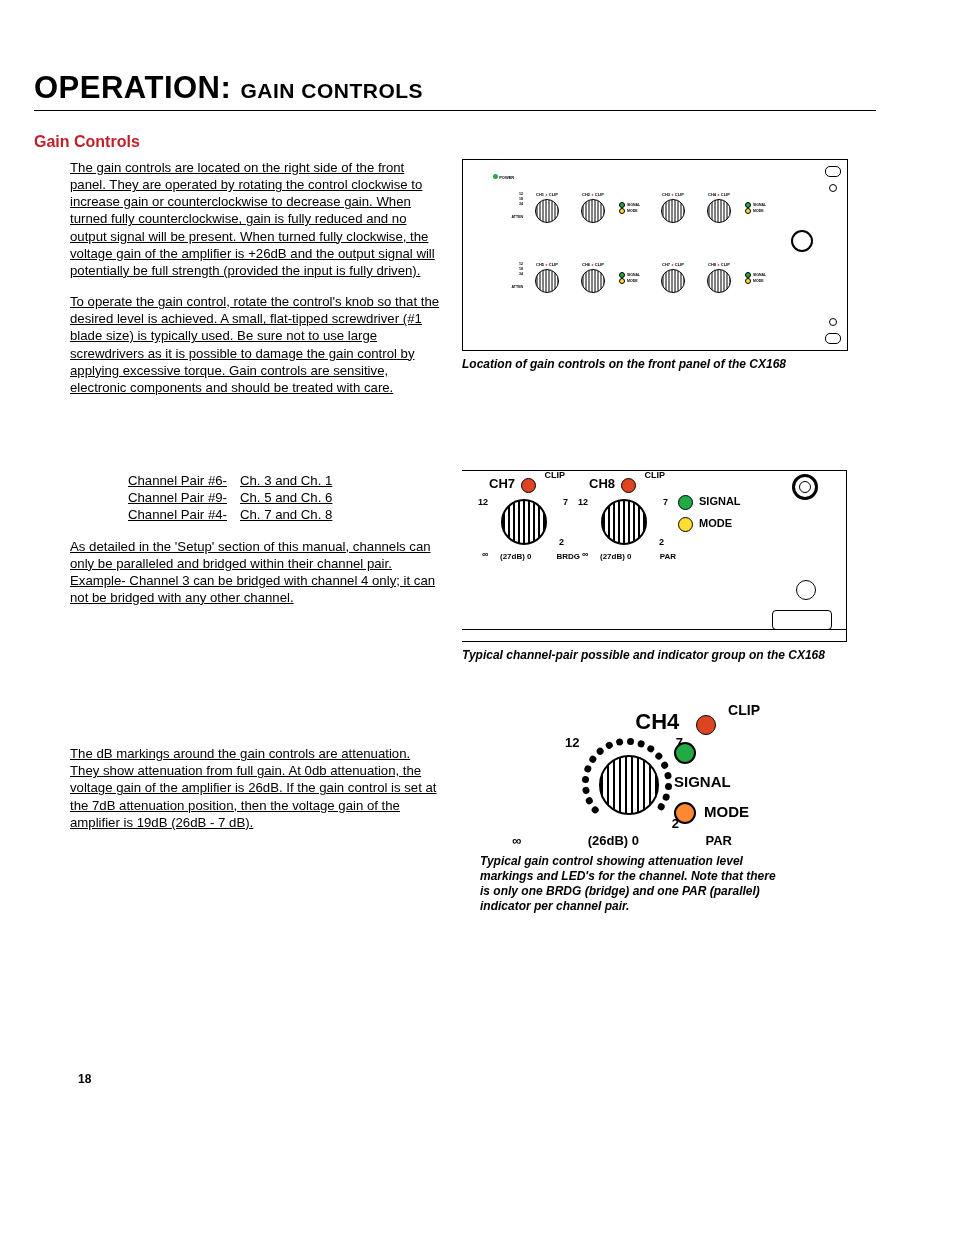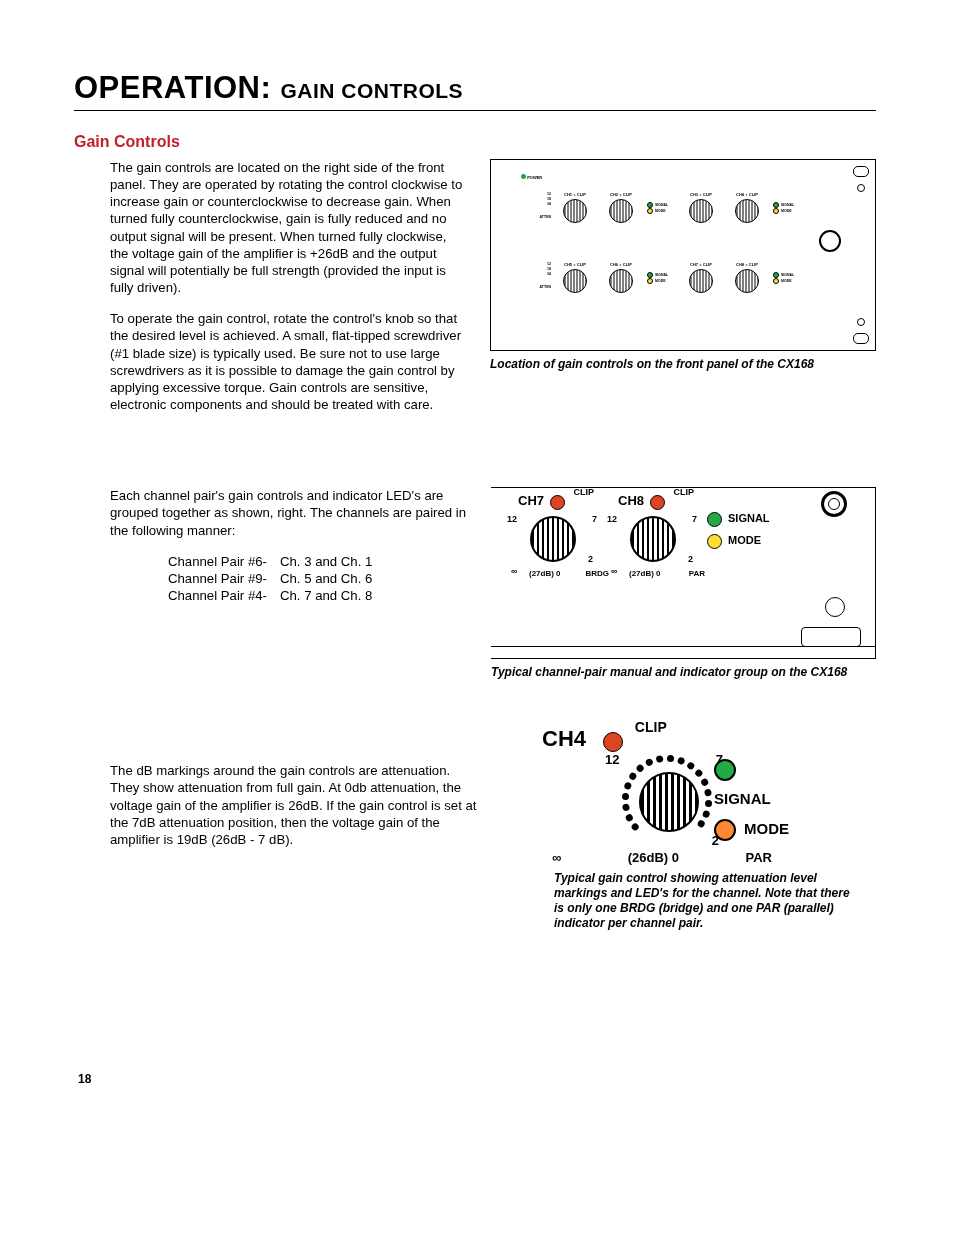--- a/index.html
+++ b/index.html
@@ -7,21 +7,21 @@
     margin: 0;
     padding: 0;
     font-family: "Helvetica Neue", Helvetica, Arial, sans-serif;
     color: #000;
     background: #fff;
   }
   .page {
     width: 954px;
     height: 1110px;
     box-sizing: border-box;
-    padding: 70px 78px 30px 74px;
+    padding: 70px 78px 30px 34px;
     position: relative;
   }
   h1.title {
     font-size: 31px;
     letter-spacing: 0.5px;
     margin: 0 0 2px 0;
     font-weight: 800;
     font-stretch: condensed;
   }
   h1.title .sub {
@@ -43,20 +43,21 @@
   .cols {
     display: flex;
     gap: 22px;
   }
   .left {
     width: 370px;
     font-size: 13.2px;
     line-height: 1.3;
     font-stretch: condensed;
     padding-left: 36px;
+    text-decoration: underline;
   }
   .left p { margin: 0 0 14px 0; }
   .right {
     flex: 1;
     font-size: 12px;
   }
   .caption {
     font-style: italic;
     font-weight: 700;
     font-size: 12px;
@@ -224,21 +225,21 @@
   }
 
   
   .fig3 {
     width: 250px;
     margin-left: 40px;
     position: relative;
     font-weight: 800;
   }
   .fig3 .top {
-    text-align: left;
+    text-align: right;
     font-size: 15px;
   }
   .fig3 .ch { font-size: 22px; }
   .fig3 .knob3wrap{
     position:relative;
     width:120px;height:100px;
     margin:0 auto;
   }
   .fig3 .knob3 {
     width: 56px;height:56px;border:2.5px solid #000;border-radius:50%;
@@ -360,35 +361,35 @@
             <div><span class="led yel"></span><span>MODE</span></div>
           </div>
         </div>
       </div>
       <div class="caption">Location of gain controls on the front panel of the CX168</div>
     </div>
   </div>
 
   <div class="cols" style="margin-top:60px;">
     <div class="left">
-      <p>Each channel pair's gain controls and indicator LED's are grouped together as shown, right. The channels are paired in the following manner:</p>
       <div class="pair-table">
         <div>
             <span class="lbl">Channel Pair #6-</span>
             <span>Ch. 3 and Ch. 1</span>
           </div>
         <div>
             <span class="lbl">Channel Pair #9-</span>
             <span>Ch. 5 and Ch. 6</span>
           </div>
         <div>
             <span class="lbl">Channel Pair #4-</span>
             <span>Ch. 7 and Ch. 8</span>
           </div>
       </div>
+      <p>As detailed in the 'Setup' section of this manual, channels can only be paralleled and bridged within their channel pair. Example- Channel 3 can be bridged with channel 4 only; it can not be bridged with any other channel.</p>
     </div>
     <div class="right">
       <div class="fig2">
         <div class="inner"></div>
         <div class="screw"></div>
         <div class="hole"></div>
         <div class="slot"></div>
         <div class="baseline"></div>
         <div class="pair">
 
@@ -424,21 +425,21 @@
               <div class="num" style="left:18px;bottom:-16px;font-size:8px">(27dB) 0</div>
               <div class="num" style="right:-10px;bottom:-16px;font-size:8px">PAR</div>
             </div>
           </div>
         </div>
         <div class="sidebox">
           <div><span class="led grn"></span><span>SIGNAL</span></div>
           <div><span class="led yel"></span><span>MODE</span></div>
         </div>
       </div>
-      <div class="caption">Typical channel-pair manual and indicator group on the CX168</div>
+      <div class="caption">Typical channel-pair possible and indicator group on the CX168</div>
     </div>
   </div>
 
   <div class="cols" style="margin-top:46px;">
     <div class="left" style="padding-top:36px;">
       <p>The dB markings around the gain controls are attenuation. They show attenuation from full gain. At 0db attenuation, the voltage gain of the amplifier is 26dB. If the gain control is set at the 7dB attenuation position, then the voltage gain of the amplifier is 19dB (26dB - 7 dB).</p>
     </div>
     <div class="right">
       <div class="fig3">
         <div class="top">
@@ -475,18 +476,18 @@
         <div class="bottomline">
           <span style="margin-left:10px">∞</span>
           <span>(26dB) 0</span>
           <span style="margin-right:20px">PAR</span>
         </div>
         <div class="side">
           <div><span class="led grn"></span><span>SIGNAL</span></div>
           <div><span class="led org"></span><span>MODE</span></div>
         </div>
       </div>
-      <div class="caption" style="width:300px;margin-left:52px">Typical gain control showing attenuation level markings and LED's for the channel. Note that there is only one BRDG (bridge) and one PAR (parallel) indicator per channel pair.</div>
+      <div class="caption" style="width:300px;margin-left:18px">Typical gain control showing attenuation level markings and LED's for the channel. Note that there is only one BRDG (bridge) and one PAR (parallel) indicator per channel pair.</div>
     </div>
   </div>
 
   <div class="page-num">18</div>
 </div>
 
 </body></html>

